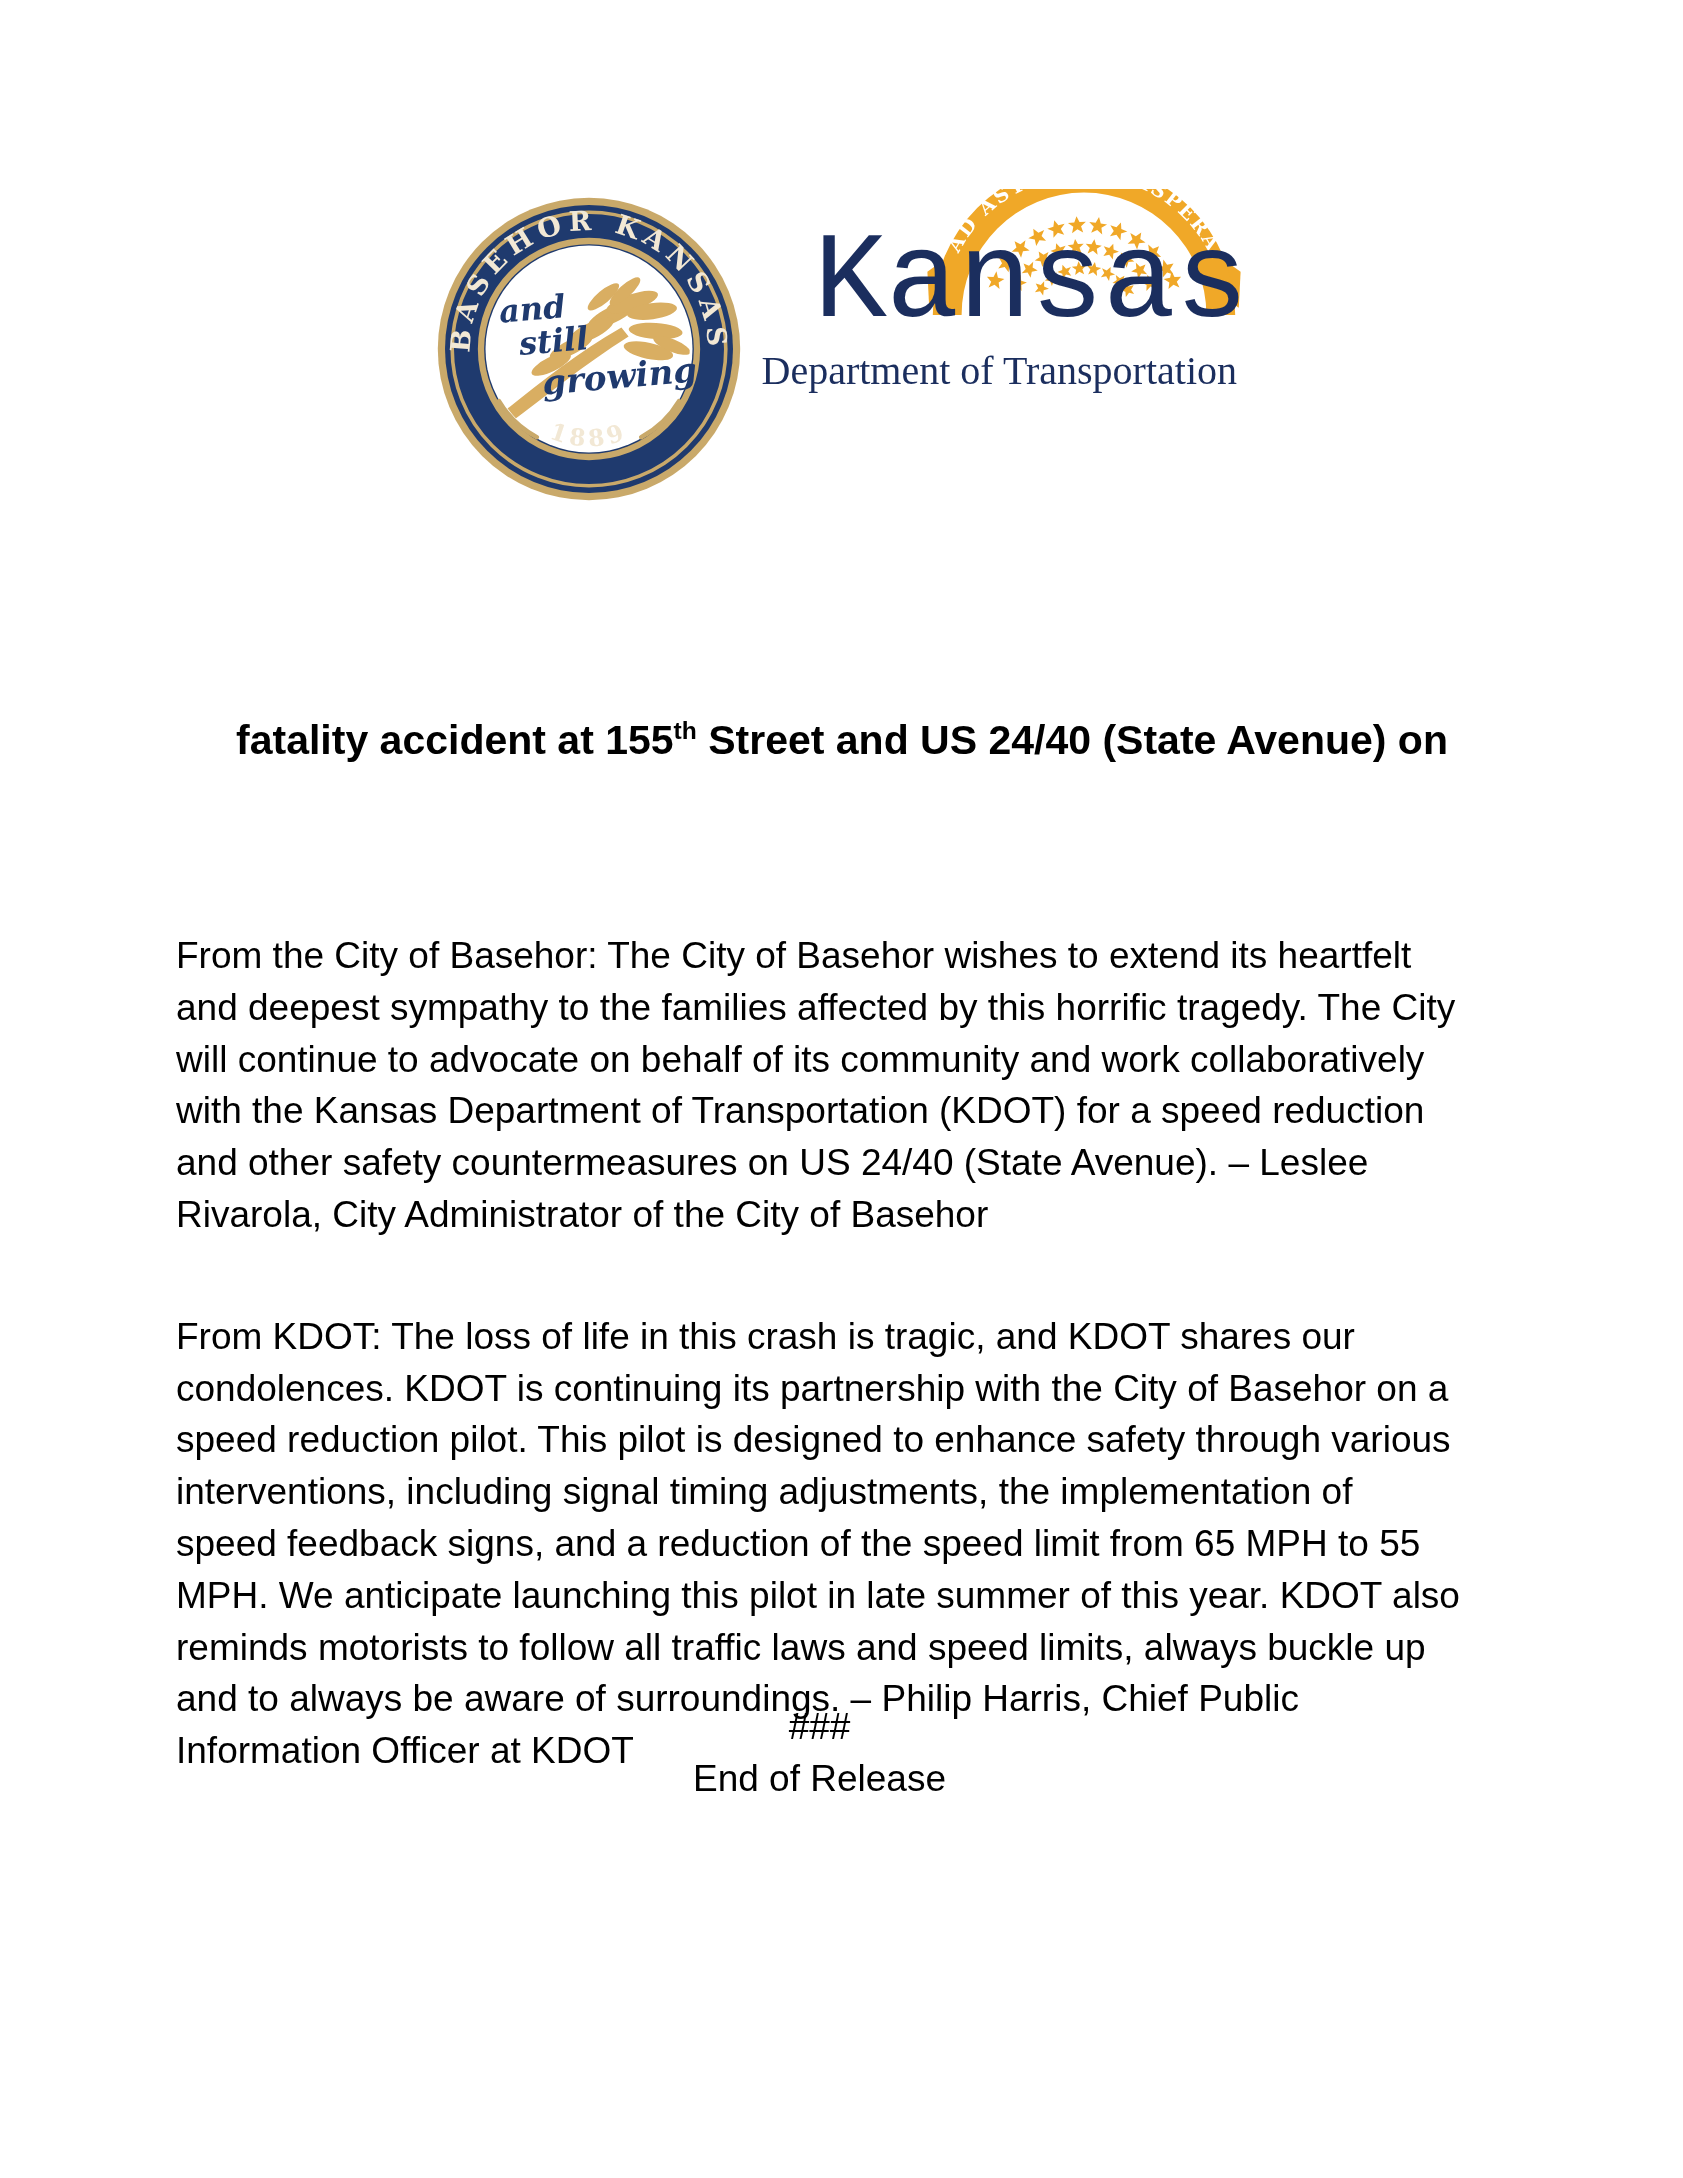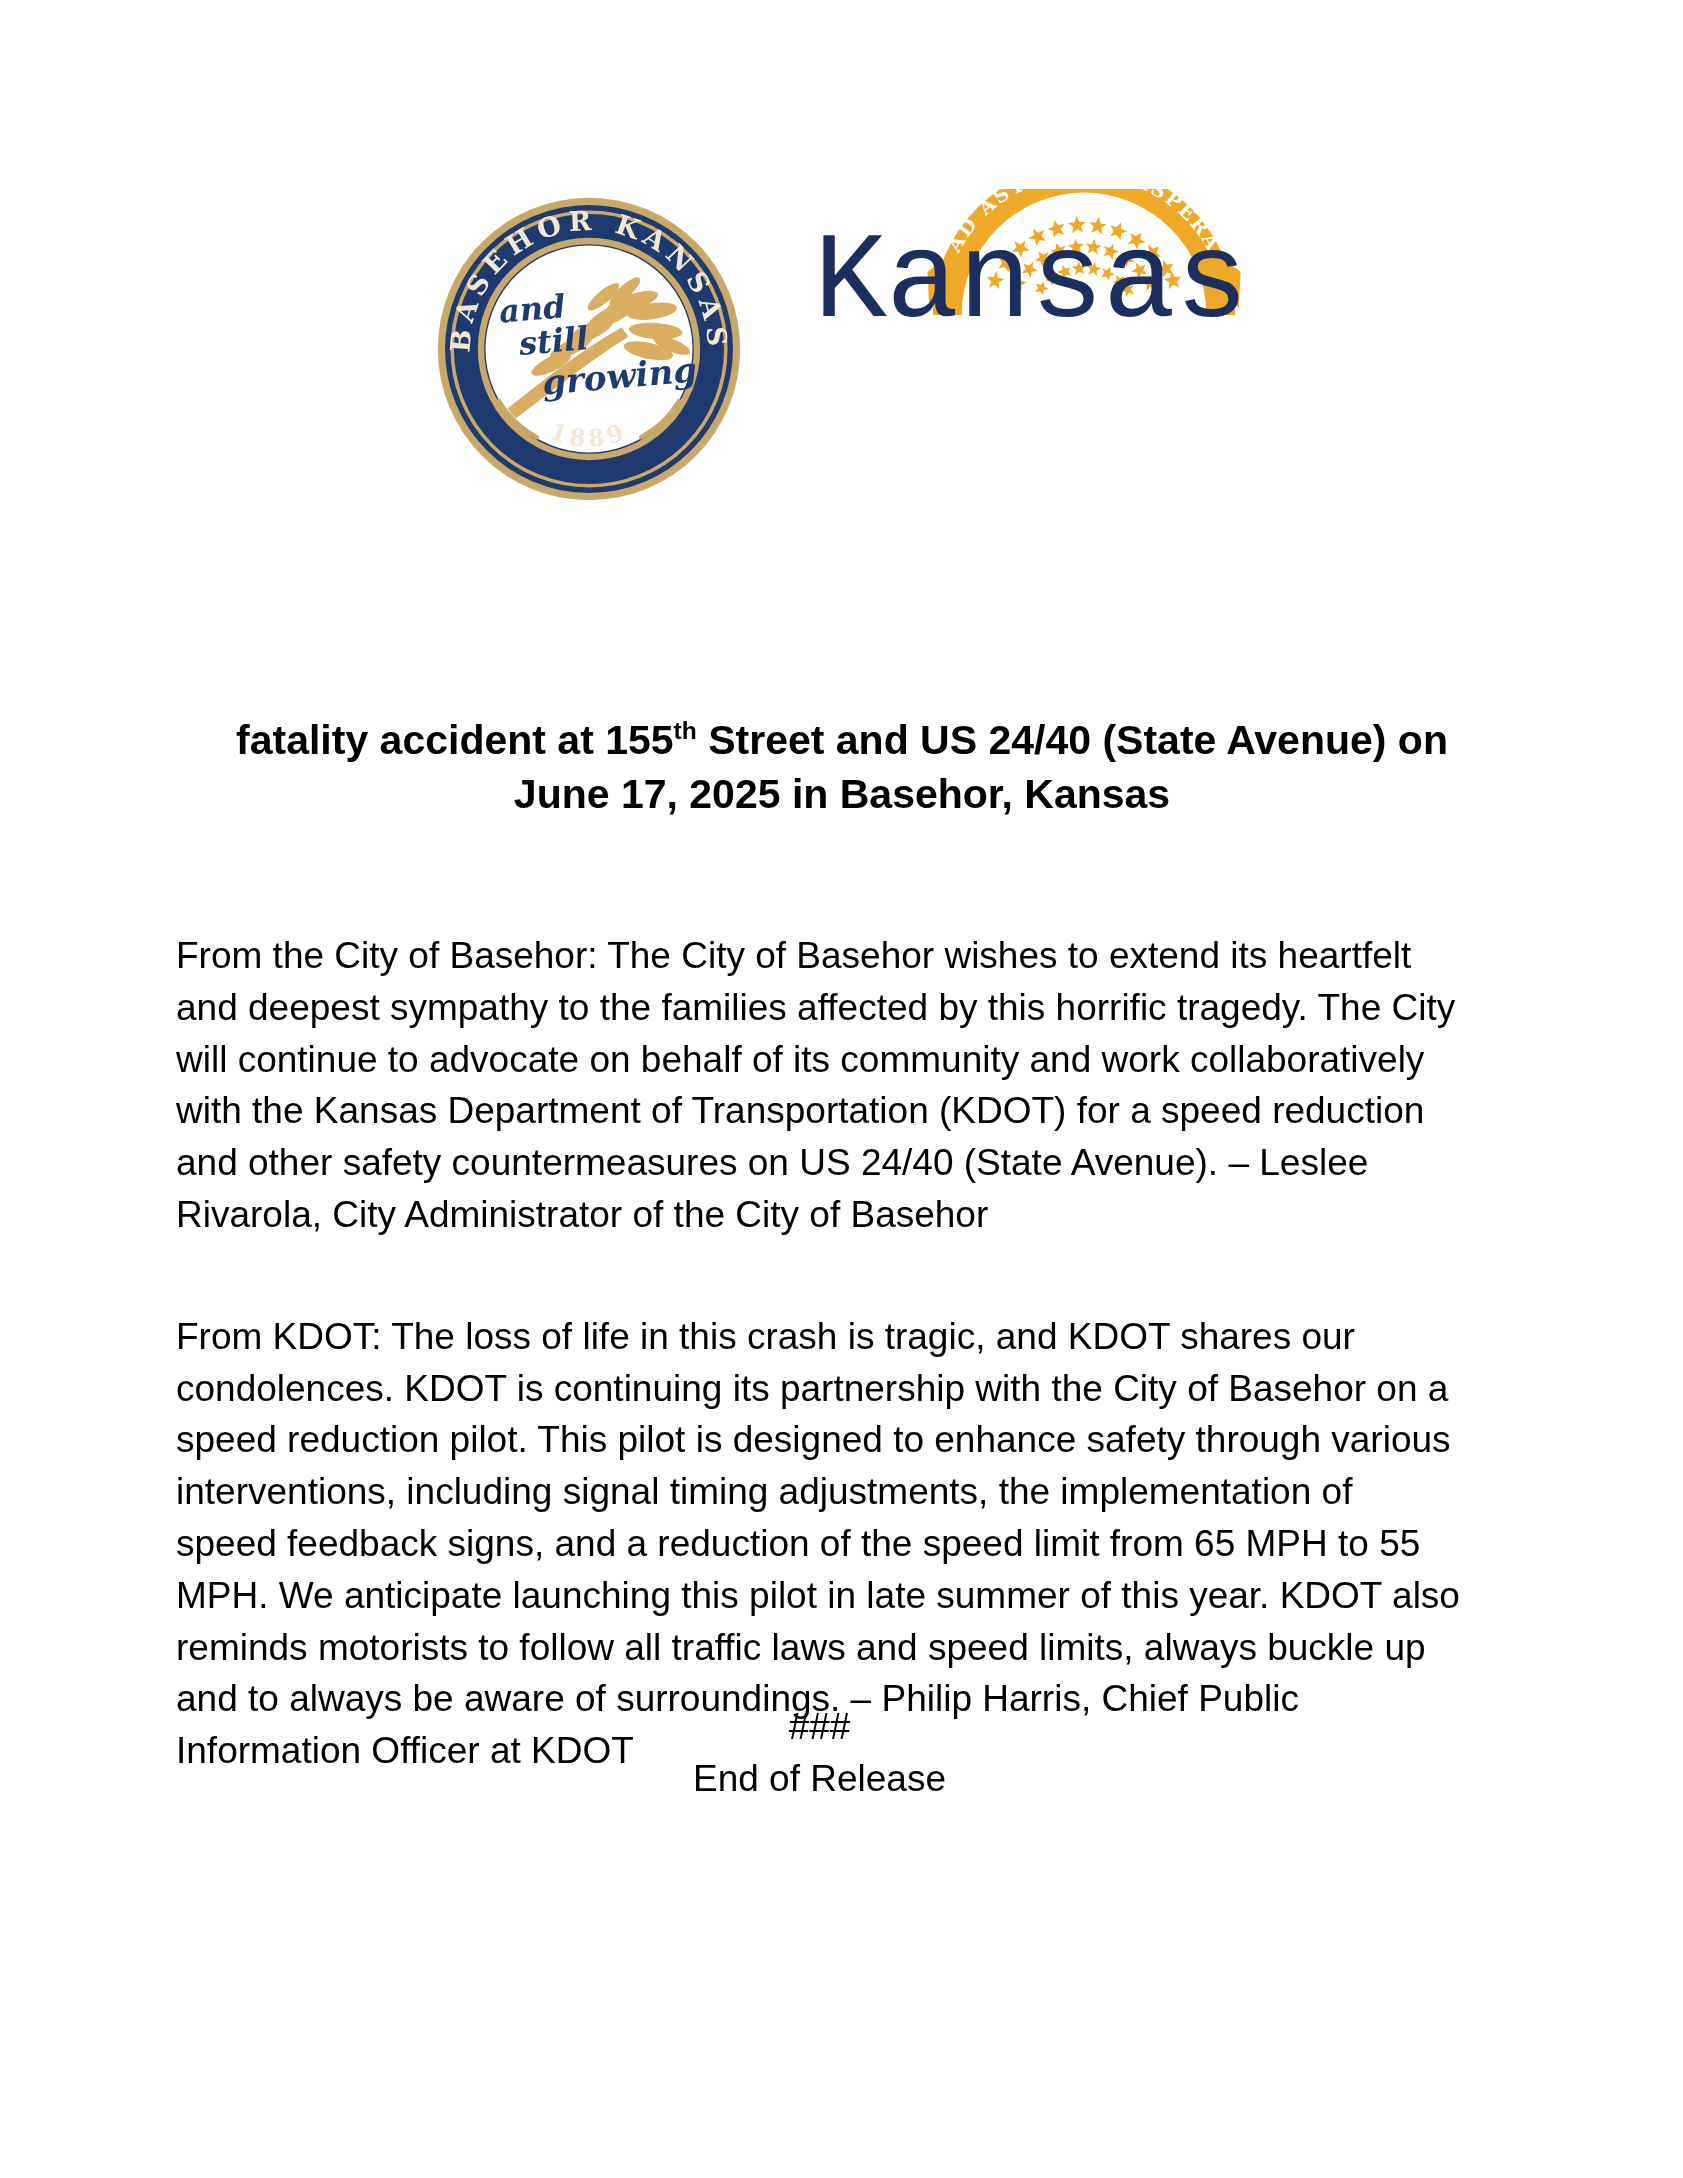--- a/index.html
+++ b/index.html
@@ -319,28 +319,28 @@
                   <polygon points="0,-8 2.3,-2.6 8,-2.5 3.5,1.2 5,6.9 0,3.6 -5,6.9 -3.5,1.2 -8,-2.5 -2.3,-2.6"></polygon>
                 </g>
               <g transform="rotate(52) translate(0,-62)">
                   <polygon points="0,-8 2.3,-2.6 8,-2.5 3.5,1.2 5,6.9 0,3.6 -5,6.9 -3.5,1.2 -8,-2.5 -2.3,-2.6"></polygon>
                 </g>
             </g>
           </g>
         </svg>
       </div>
       <div class="kdot-word">Kansas</div>
+      <div class="kdot-dept">Department of Transportation</div>
     </div>
   </div>
 
   <div class="doc-title">
     <br>
     <br>
     <span>fatality accident at 155</span><sup>th</sup><span> Street and US 24/40 (State Avenue) on</span><br>
-    <span>June 17, 2025 in Basehor, Kansas</span>
   </div>
 
   <div class="body-block">
     <p class="para">From the City of Basehor: The City of Basehor wishes to extend its heartfelt and deepest sympathy to the families affected by this horrific tragedy. The City will continue to advocate on behalf of its community and work collaboratively with the Kansas Department of Transportation (KDOT) for a speed reduction and other safety countermeasures on US 24/40 (State Avenue). – Leslee Rivarola, City Administrator of the City of Basehor</p>
     <div class="para-gap"></div>
     <p class="para">From KDOT: The loss of life in this crash is tragic, and KDOT shares our condolences. KDOT is continuing its partnership with the City of Basehor on a speed reduction pilot. This pilot is designed to enhance safety through various interventions, including signal timing adjustments, the implementation of speed feedback signs, and a reduction of the speed limit from 65 MPH to 55 MPH. We anticipate launching this pilot in late summer of this year. KDOT also reminds motorists to follow all traffic laws and speed limits, always buckle up and to always be aware of surroundings. – Philip Harris, Chief Public Information Officer at KDOT</p>
   </div>
 
   <div class="closing">
     <div>###</div>

